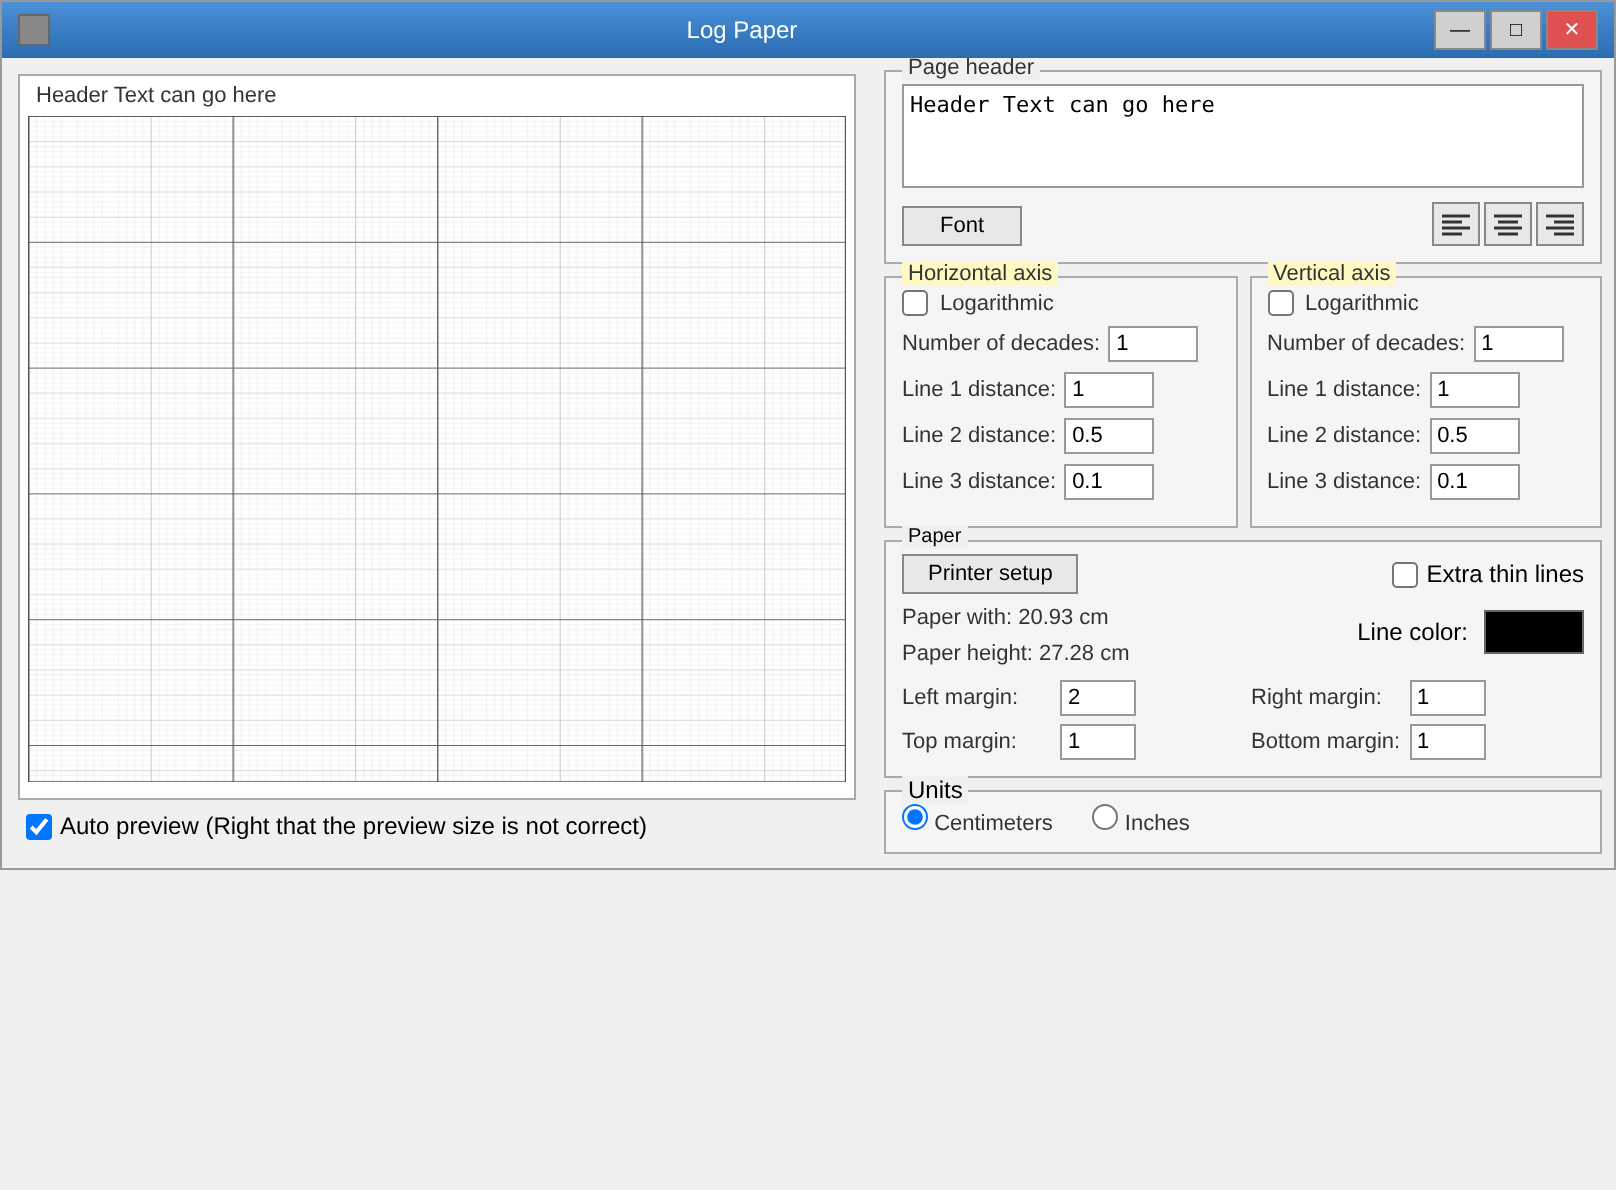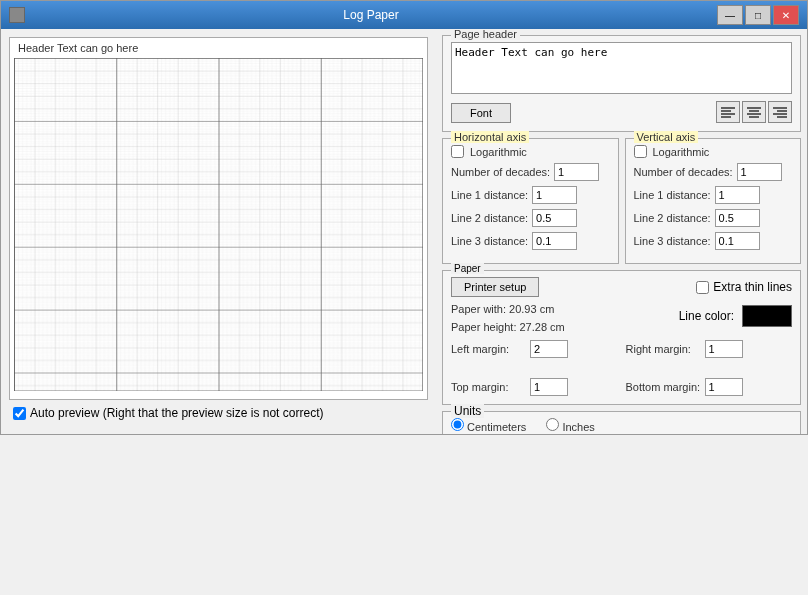--- a/index.html
+++ b/index.html
@@ -239,21 +239,21 @@
     .color-box {
       width: 50px;
       height: 22px;
       background: black;
       border: 1px solid #666;
       display: inline-block;
     }
     .paper-margins {
       display: grid;
       grid-template-columns: 1fr 1fr;
-      gap: 20px 8px;
+      gap: 4px 8px;
       margin-top: 4px;
     }
     .margin-row {
       display: flex;
       align-items: center;
       gap: 4px;
     }
     .margin-row label {
       font-size: 11px;
       color: #333;

